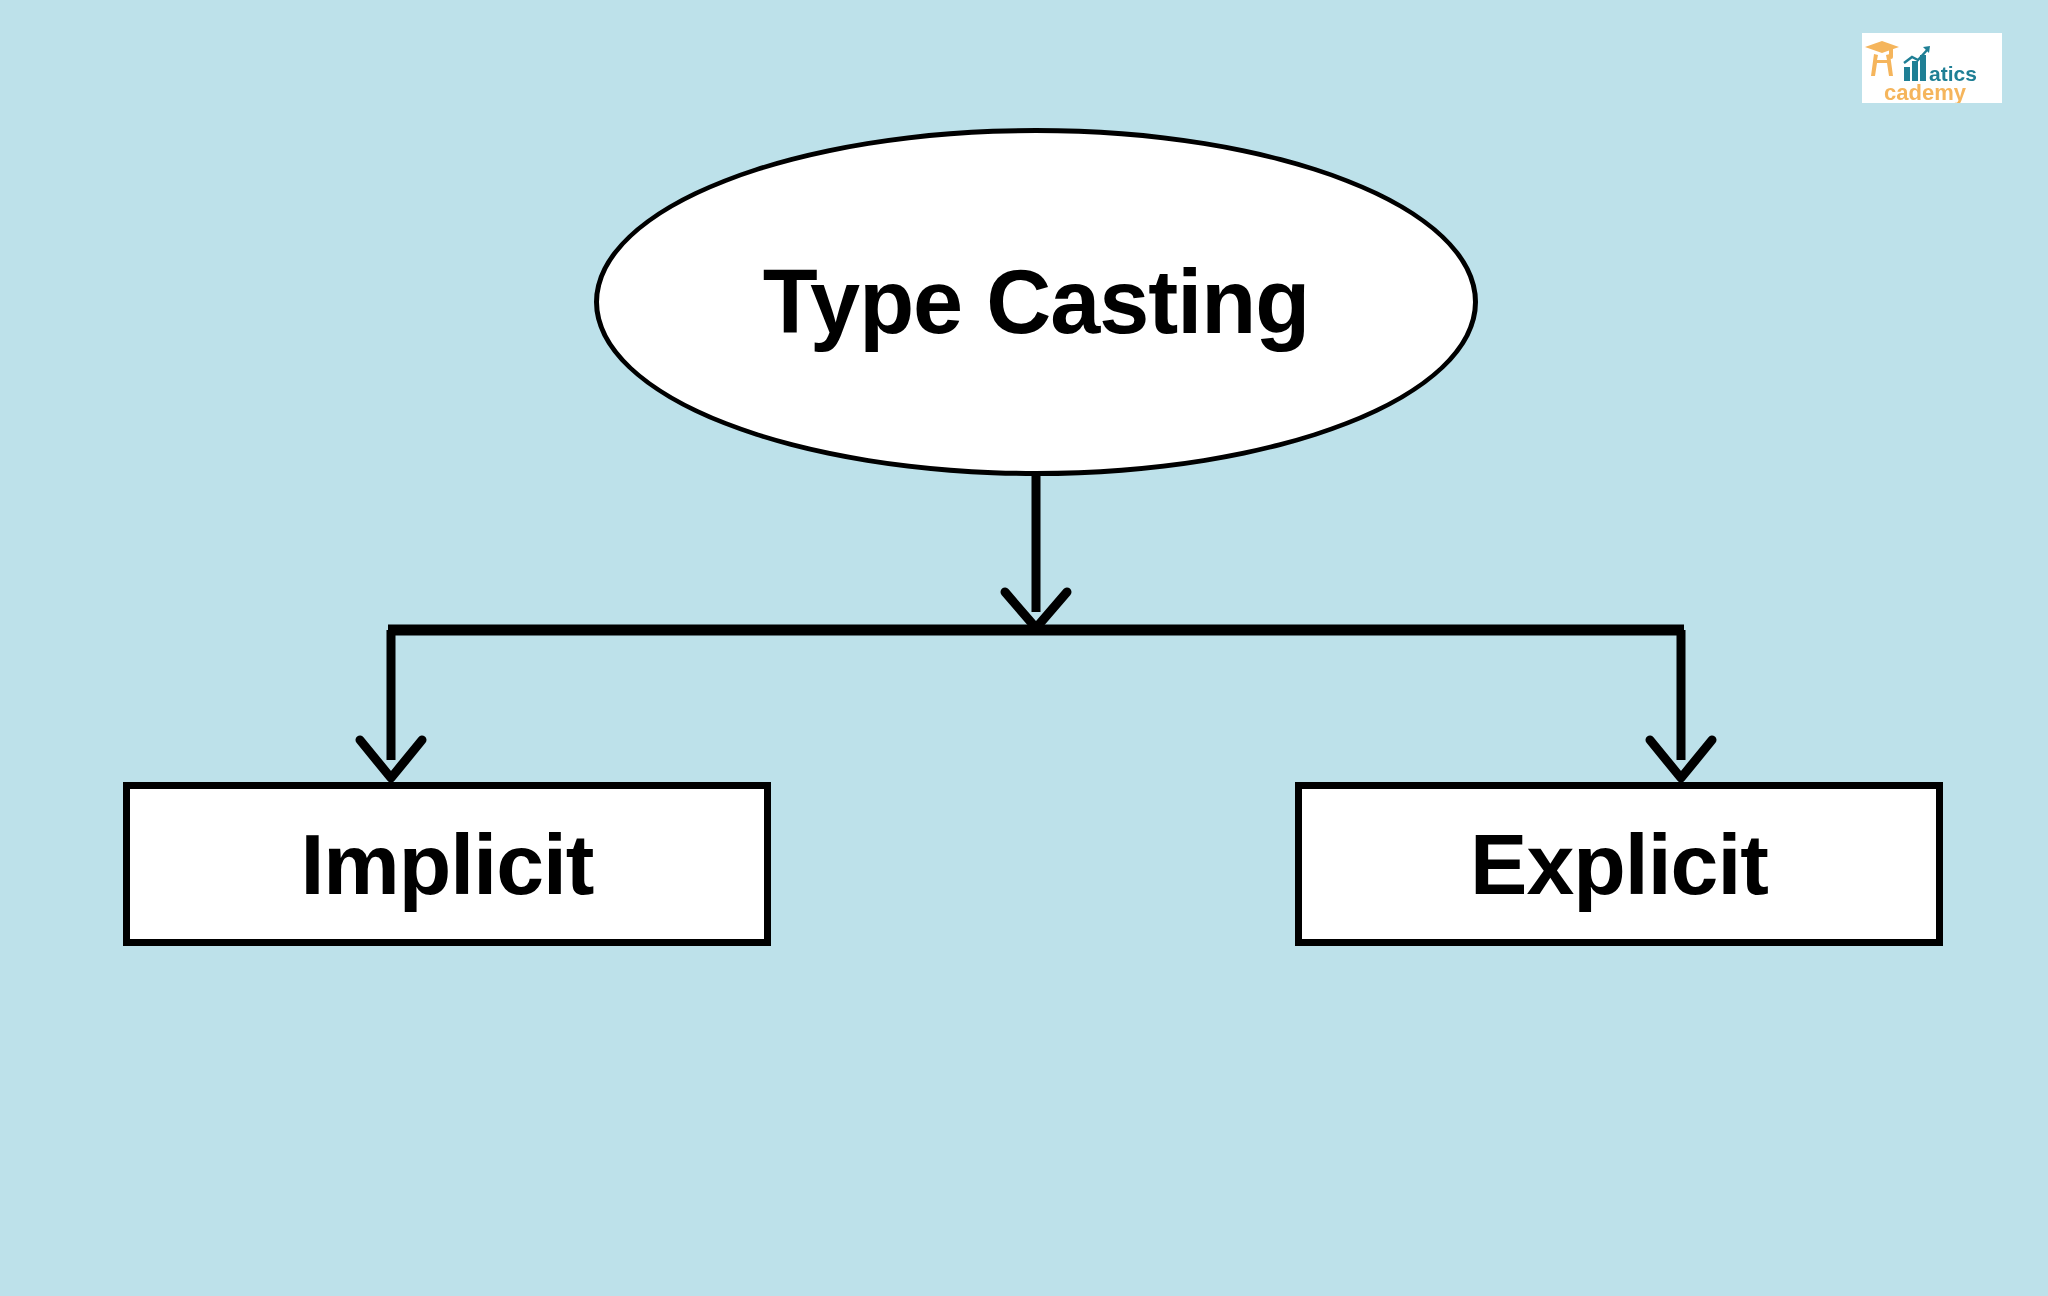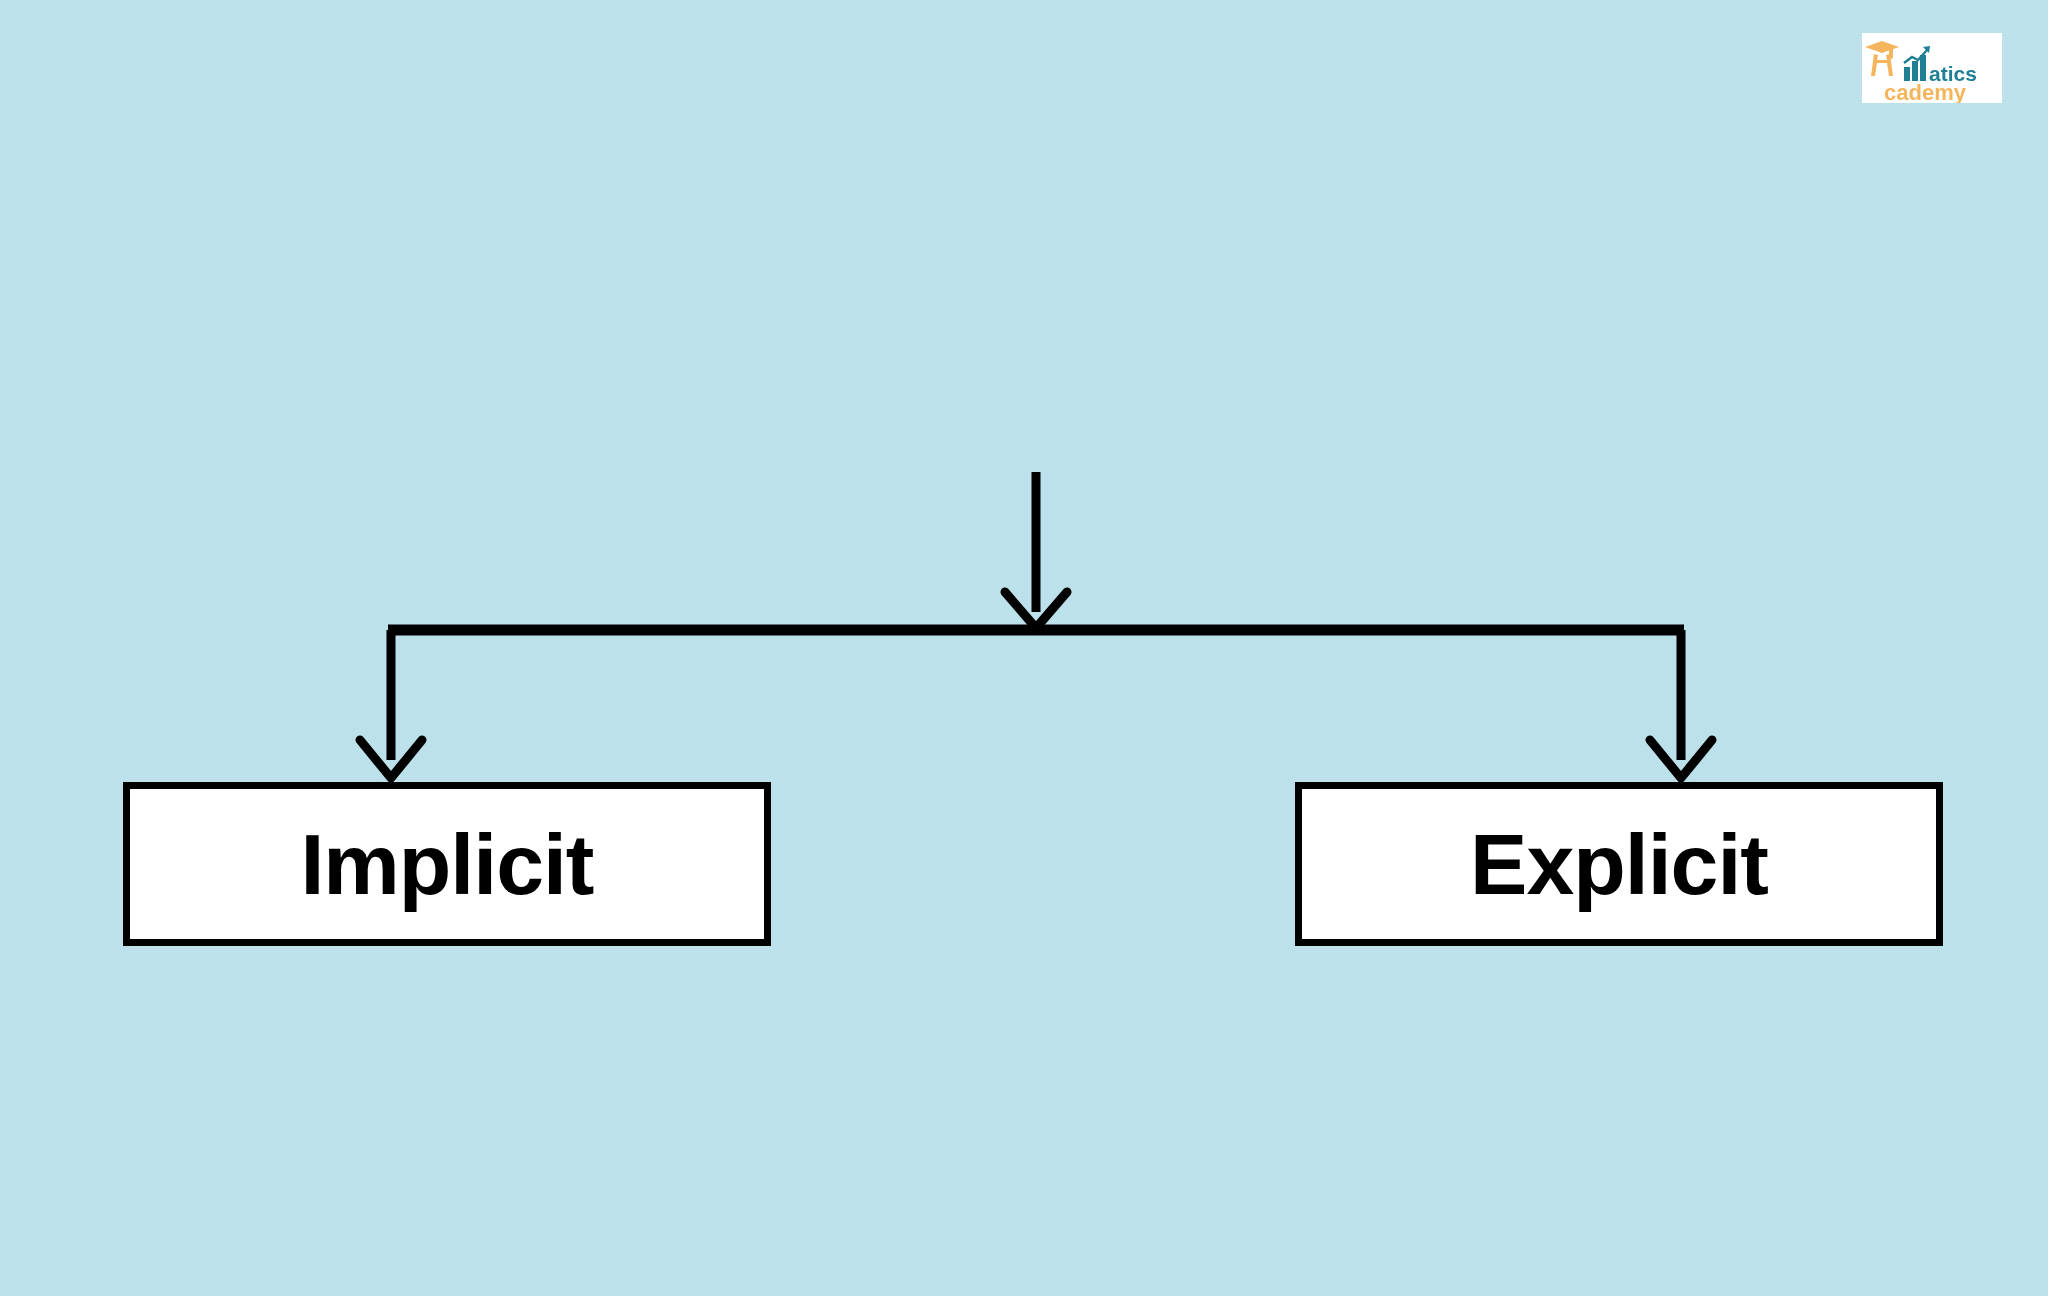--- a/index.html
+++ b/index.html
@@ -108,20 +108,23 @@
 
     <line x1="388" y1="630" x2="1684" y2="630" stroke="#000000" stroke-width="11"></line>
 
     <line x1="391" y1="630" x2="391" y2="760" stroke="#000000" stroke-width="9"></line>
     <polyline points="360,740 391,778 422,740" fill="none" stroke="#000000" stroke-width="9" stroke-linecap="round" stroke-linejoin="round"></polyline>
 
     <line x1="1681" y1="630" x2="1681" y2="760" stroke="#000000" stroke-width="9"></line>
     <polyline points="1650,740 1681,778 1712,740" fill="none" stroke="#000000" stroke-width="9" stroke-linecap="round" stroke-linejoin="round"></polyline>
   </svg>
 
+  <div class="ellipse-node" id="node-type-casting">
+    <span class="node-label">Type Casting</span>
+  </div>
 
   <div class="rect-node" id="node-explicit">
     <span class="node-label">Explicit</span>
   </div>
 
   <div class="rect-node" id="node-implicit">
     <span class="node-label">Implicit</span>
   </div>
 
   <div id="brand-logo">

